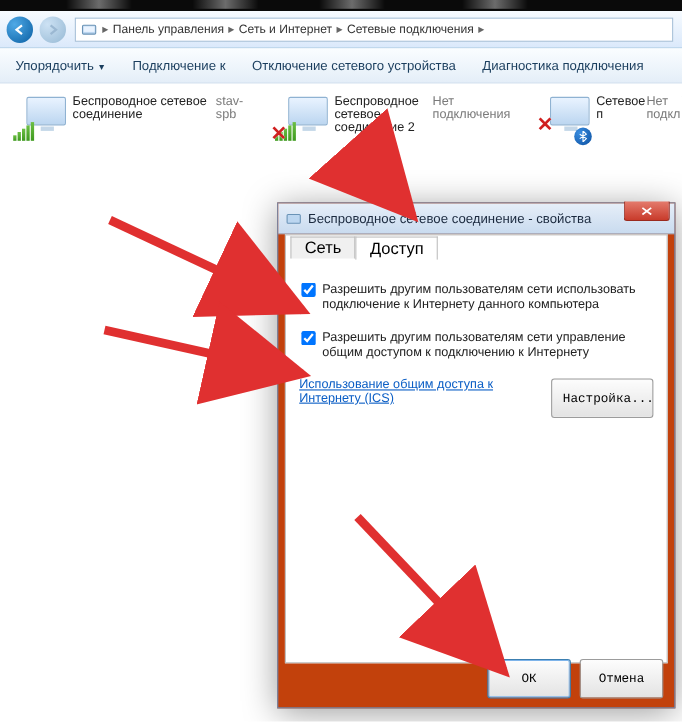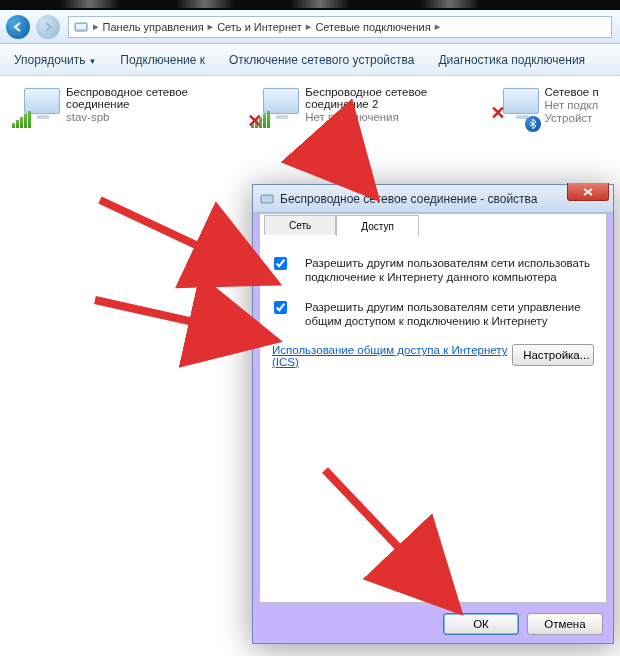--- a/index.html
+++ b/index.html
@@ -141,29 +141,29 @@
     bottom: -2px; right: -2px;
     width: 16px; height: 16px;
     border-radius: 50%;
     background: radial-gradient(circle at 30% 30%, #3a8de0, #0a4fa0);
     color: #fff;
     font-size: 10px;
     display: flex;
     align-items: center;
     justify-content: center;
   }
-  .conntxt { display: flex; flex-direction: column; gap: 1px; font-size: 11.5px; color: #222; }
+  .conntxt { display: flex; flex-direction: row; gap: 1px; font-size: 11.5px; color: #222; }
   .conntxt .status { color: #7a7a7a; }
 
   
   .dialog {
     position: absolute;
     left: 252px; top: 184px;
     width: 362px; height: 460px;
-    background: #c4b5fd;
+    background: #c2410c;
     border: 1px solid #6d8bb3;
     box-shadow: 0 4px 30px rgba(0,0,0,.4);
   }
   .dtitle {
     height: 28px;
     background: linear-gradient(#e6eef8, #c9dbef);
     border-bottom: 1px solid #a9c1dd;
     display: flex;
     align-items: center;
     padding-left: 6px;
@@ -193,22 +193,22 @@
     border: 1px solid #bfbfbf;
   }
   .tabs {
     position: absolute;
     top: -19px; left: 4px;
     display: flex;
     gap: 0;
   }
   .tab {
     height: 20px;
-    padding: 0 24px;
-    font-size: 10px;
+    padding: 0 12px;
+    font-size: 15px;
     display: flex; align-items: center;
     background: #f0f0f0;
     border: 1px solid #bfbfbf;
     border-bottom: none;
     position: relative;
   }
   .tab.active {
     background: #fff;
     z-index: 2;
     height: 21px;
@@ -219,41 +219,41 @@
     height: calc(100% - 20px);
   }
   .tabpanel {
     padding: 14px 12px;
     font-size: 11.5px;
     color: #222;
   }
   .grouptitle { margin-bottom: 10px; }
   .chkrow {
     display: flex;
-    gap: 18px;
+    gap: 6px;
     margin: 8px 0 16px 2px;
     line-height: 14px;
   }
   .chkrow input { margin: 0; margin-top: 1px; width: 13px; height: 13px; flex-shrink: 0; }
   .linkrow {
     display: flex;
     align-items: flex-start;
     justify-content: space-between;
     margin-top: 4px;
   }
   .linkrow a { color: #0b5ec5; font-size: 11.5px; }
   .winbtn {
-    height: 22px;
+    height: 36px;
     min-width: 76px;
     padding: 0 10px;
     background: linear-gradient(#fdfdfd, #e3e3e3);
     border: 1px solid #9c9c9c;
     border-radius: 3px;
     font-size: 11.5px;
-    font-family: Liberation Sans, sans-serif;
+    font-family: Liberation Mono, monospace;
     cursor: default;
   }
   .dlgbtns {
     position: absolute;
     bottom: 8px; right: 10px;
     display: flex; gap: 8px;
   }
   .winbtn.focus {
     border-color: #3c7fb1;
     box-shadow: 0 0 0 1px #7eb4ea inset;

